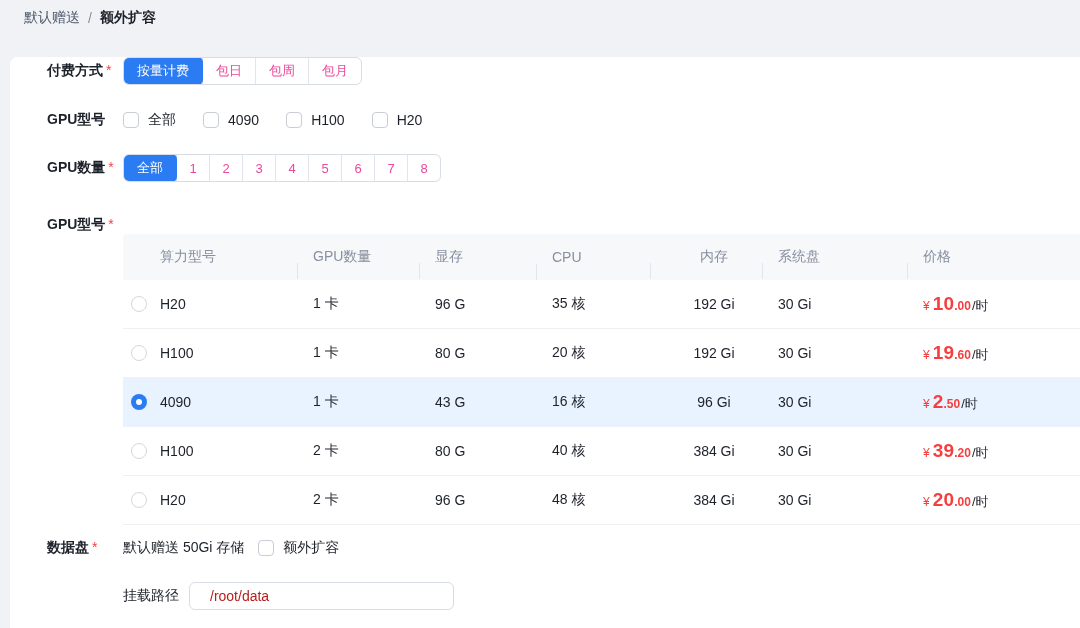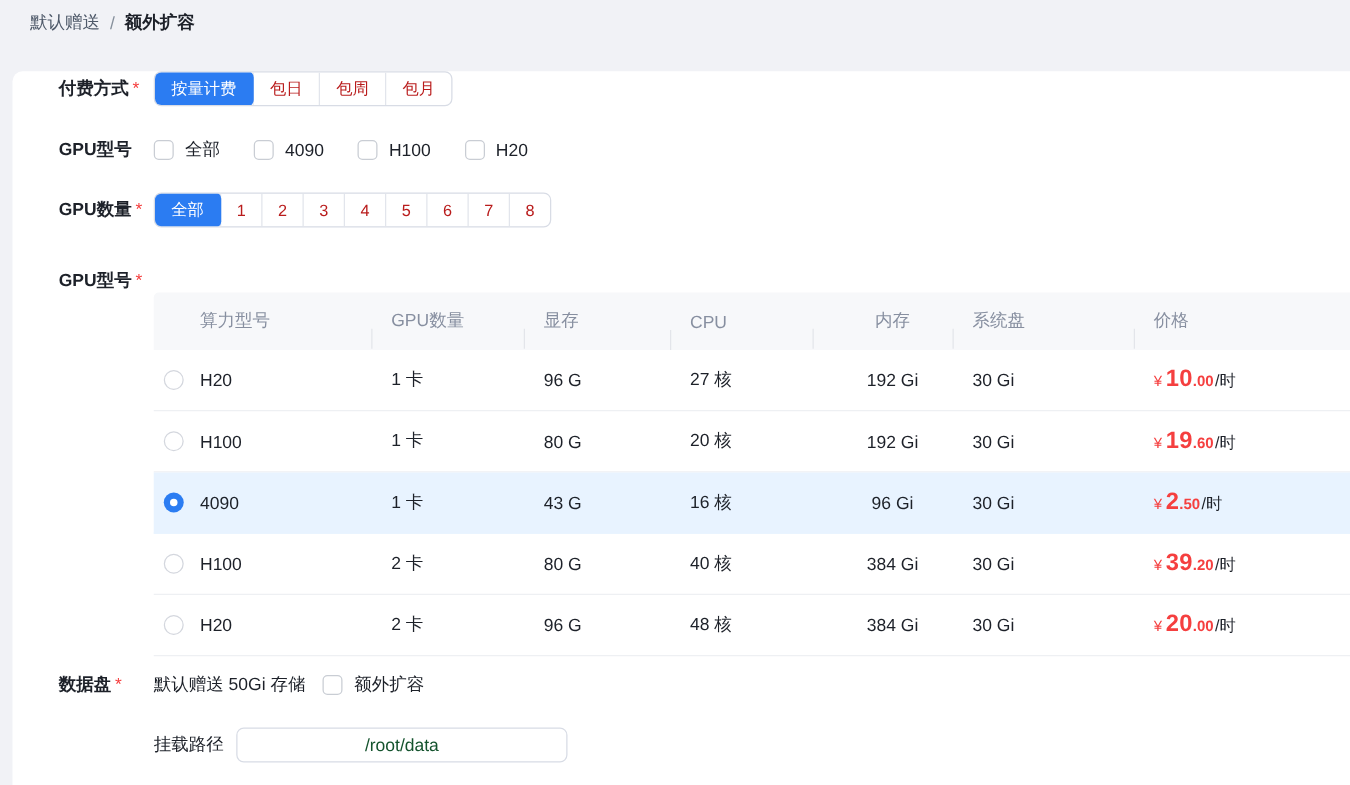--- a/index.html
+++ b/index.html
@@ -30,21 +30,21 @@
   }
   .req { color: #f53f3f; margin-left: 3px; font-weight: normal; }
 
   
   .segmented {
     display: inline-flex; height: 28px; background: #fff;
     border: 1px solid #d8dce5; border-radius: 6px; overflow: hidden;
   }
   .segment {
     display: flex; align-items: center; justify-content: center;
-    padding: 0 13px; font-size: 13px; color: #b91c1c;
+    padding: 0 13px; font-size: 13px; color: #ec4899;
     border-left: 1px solid #e2e5ec; cursor: pointer; white-space: nowrap;
   }
   .segment:first-child { border-left: none; }
   .segment.active {
     background: #2b7cf2; color: #ffffff; border-radius: 5px;
     margin: -1px; padding: 0 14px; position: relative; z-index: 1;
   }
   .segment.num { min-width: 33px; padding: 0; }
 
   
@@ -95,23 +95,22 @@
   .price .cur { font-size: 12px; margin-right: 3px; }
   .price .int { font-size: 19px; font-weight: bold; letter-spacing: .2px; }
   .price .dec { font-size: 12px; font-weight: bold; text-align: center; }
   .price .unit { font-size: 13px; color: #1d2129; margin-left: 1px; }
 
   
   .disk-note { font-size: 14px; color: #1d2129; margin-right: 14px; }
   .mount-label { font-size: 14px; color: #1d2129; margin-right: 10px; }
   .mount-input {
     width: 265px; height: 28px; border: 1px solid #d8dce5; border-radius: 6px;
-    padding: 0 20px; font-size: 14px; color: #14532d; background: #fff; outline: none;
+    padding: 0 20px; font-size: 14px; color: #b91c1c; background: #fff; outline: none;
     font-family: "Liberation Sans", "DejaVu Sans", sans-serif;
-    text-align: center;
   }
 
   
   .row-billing  { margin-top: 22px; }
   .row-model    { margin-top: 26px; }
   .row-count    { margin-top: 25px; }
   .row-spec     { margin-top: 20px; align-items: flex-start; }
   .row-spec .form-label { margin-top: 14px; }
   .row-disk     { margin-top: 14px; }
   .row-mount    { margin-top: 25px; }
@@ -187,21 +186,21 @@
       <div class="th col-price sep">价格</div>
     </div>
 
     <div class="tr">
       <div class="td col-select">
           <span class="radio"></span>
         </div>
       <div class="td col-name">H20</div>
       <div class="td col-count">1 卡</div>
       <div class="td col-vram">96 G</div>
-      <div class="td col-cpu">27 核</div>
+      <div class="td col-cpu">35 核</div>
       <div class="td col-mem">192 Gi</div>
       <div class="td col-sys">30 Gi</div>
       <div class="td col-price">
         <span class="price">
             <span class="cur">¥</span>
             <span class="int">10</span>
             <span class="dec">.00</span>
             <span class="unit">/时</span>
           </span>
       </div>

